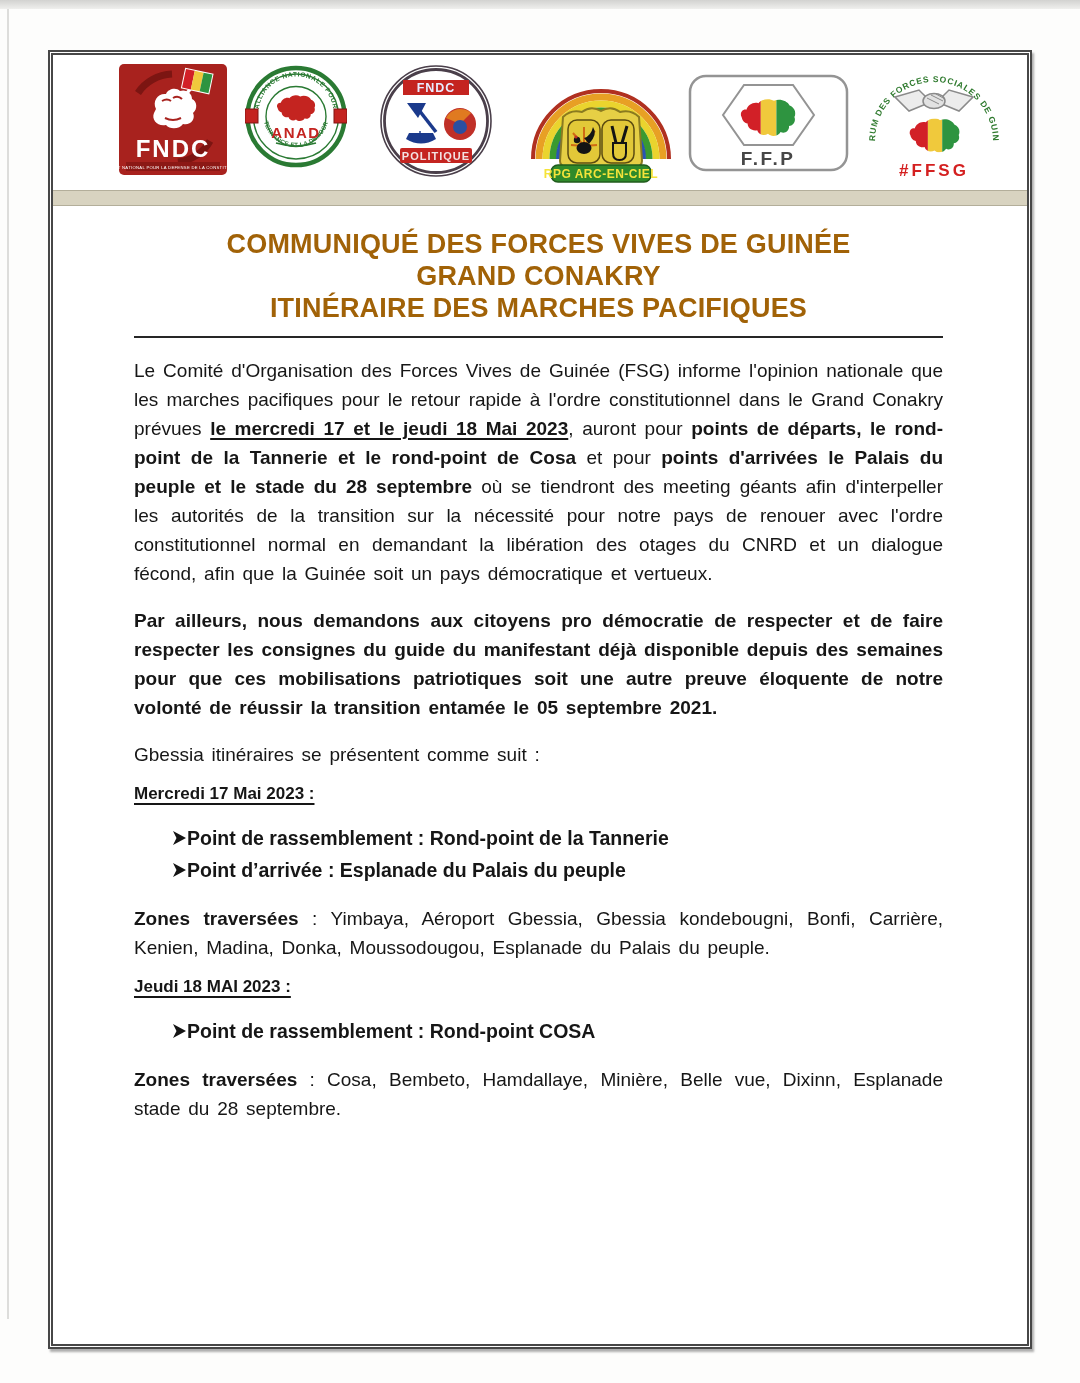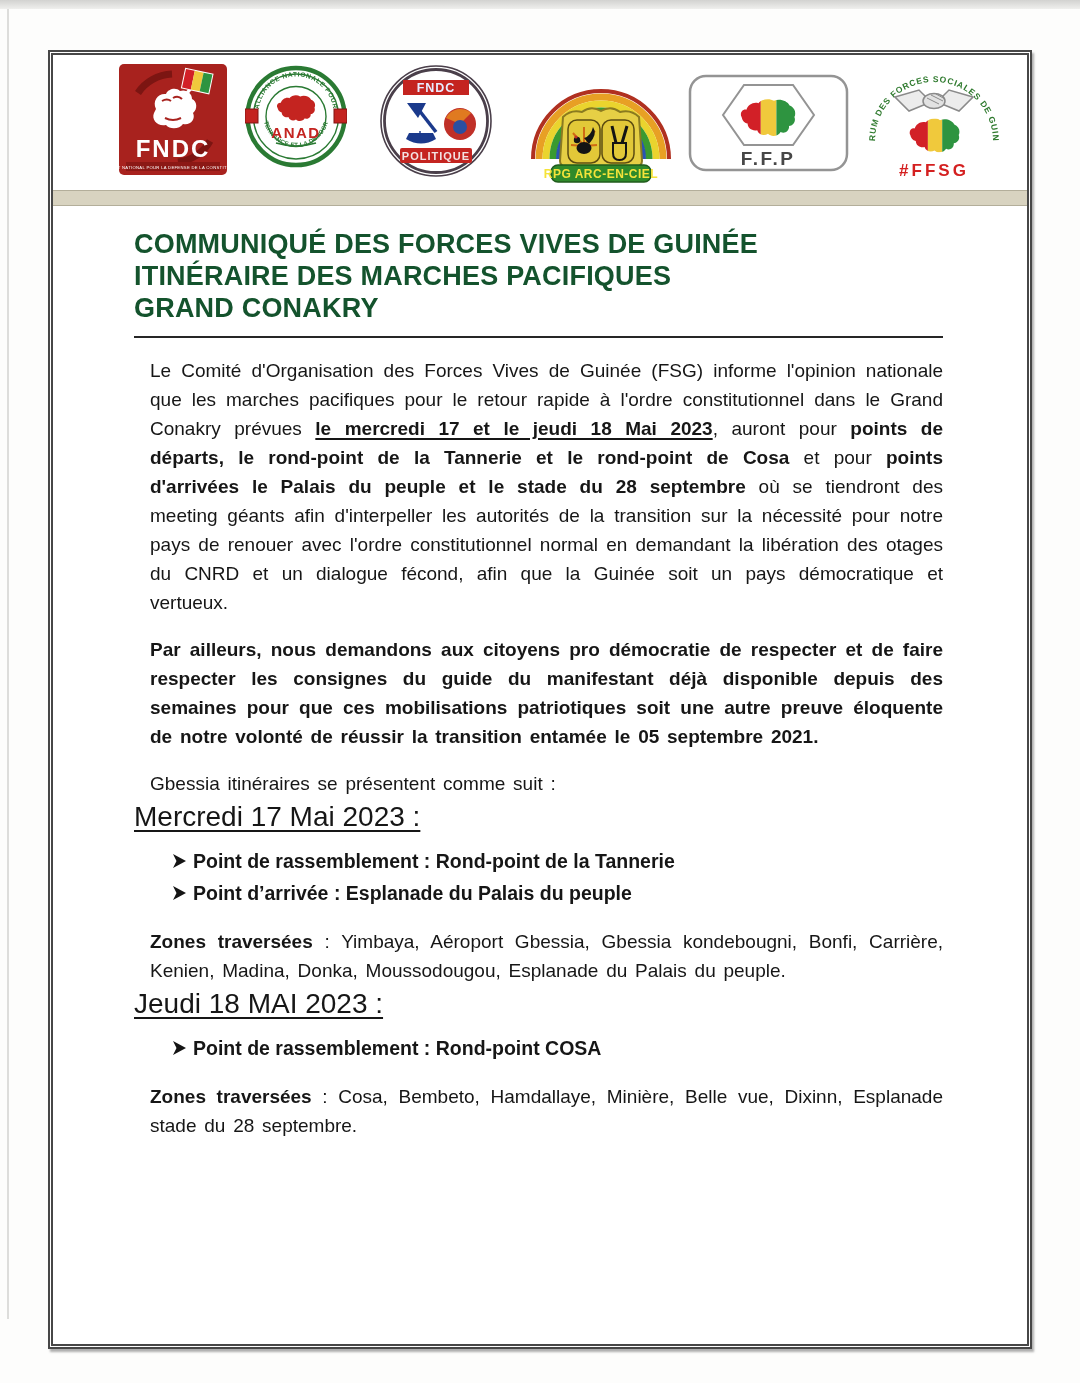--- a/index.html
+++ b/index.html
@@ -22,31 +22,31 @@
   .logo{position:absolute;}
   .logo-fndc{left:65px;top:8px;}
   .logo-anad{left:192px;top:10px;}
   .logo-fndcpol{left:325px;top:8px;}
   .logo-rpg{left:468px;top:4px;}
   .logo-ffp{left:634px;top:18px;}
   .logo-ffsg{left:806px;top:2px;}
   .divider-band{height:14px;background:#d8d3c0;
     border-top:1.5px solid #b3ae9a;border-bottom:1.5px solid #b3ae9a;}
   .doc-content{padding:20px 84px 0 81px;color:#161616;}
-  .doc-title{ text-align:left;color:#14532d;font-weight:bold;
+  .doc-title{ text-align:center;color:#a16207;font-weight:bold;
     font-size:27px;line-height:32px;letter-spacing:.2px;margin-top:2px;}
   .title-rule{border:none;border-top:2px solid #262626;margin:12px 0 0 0;}
   p.body-par{font-size:19px;line-height:29px;text-align:justify;
-    word-spacing:2.5px;margin:18px 0 0 16px;}
+    word-spacing:2.5px;margin:18px 0 0 0;}
   .b{font-weight:bold;}
   .u{text-decoration:underline;text-decoration-thickness:2px;text-underline-offset:3px;}
-  h2.date-heading{font-size:28px;line-height:29px;font-weight:normal;margin:4px 0 10px 0;
+  h2.date-heading{font-size:17px;line-height:29px;font-weight:bold;margin:10px 0 10px 0;
     text-decoration:underline;text-decoration-thickness:2px;text-underline-offset:4px;}
   ul.route-list{list-style:none;margin:14px 0 4px 0;padding:0 0 0 38px;}
-  ul.route-list li{display:flex;align-items:baseline;gap:6px;
+  ul.route-list li{display:flex;align-items:baseline;gap:0;
     font-size:19.5px;line-height:32px;font-weight:bold;}
   .arrow-ic{flex:0 0 auto;position:relative;top:1px;}
   svg text{font-family:"Liberation Sans",sans-serif;}
 </style>
 </head>
 <body>
 
 <svg width="0" height="0" style="position:absolute" aria-hidden="true">
   <defs>
     <path id="gmap" d="M6,40 C2,34 8,26 14,28 C16,20 26,14 34,17 C40,10 52,8 60,13 C70,9 82,13 86,21 C94,24 98,33 94,40 C97,47 92,55 85,55 C86,63 78,69 71,65 C67,72 56,74 50,68 C44,72 34,70 32,62 C24,64 16,59 16,51 C10,50 7,45 6,40 Z"></path>
@@ -178,22 +178,22 @@
       <text x="75" y="119" text-anchor="middle" font-size="17" font-weight="bold" fill="#d42020" letter-spacing="3">#FFSG</text>
     </svg>
   </div>
 
   <div class="divider-band"></div>
 
   <div class="doc-content">
 
     <div class="doc-title">
       <div>COMMUNIQUÉ DES FORCES VIVES DE GUINÉE</div>
+      <div>GRAND CONAKRY</div>
       <div>ITINÉRAIRE DES MARCHES PACIFIQUES</div>
-      <div>GRAND CONAKRY</div>
     </div>
     <hr class="title-rule">
 
     <p class="body-par"><span>Le Comité d'Organisation des Forces Vives de Guinée (FSG) informe l'opinion nationale que les marches pacifiques pour le retour rapide à l'ordre constitutionnel dans le Grand Conakry prévues </span><span class="b u">le mercredi 17 et le jeudi 18 Mai 2023</span><span>, auront pour </span><span class="b">points de départs, le rond-point de la Tannerie et le rond-point de Cosa</span><span> et pour </span><span class="b">points d'arrivées le Palais du peuple et le stade du 28 septembre</span><span> où se tiendront des meeting géants afin d'interpeller les autorités de la transition sur la nécessité pour notre pays de renouer avec l'ordre constitutionnel normal en demandant la libération des otages du CNRD et un dialogue fécond, afin que la Guinée soit un pays démocratique et vertueux.</span></p>
 
 
     <p class="body-par b">Par ailleurs, nous demandons aux citoyens pro démocratie de respecter et de faire respecter les consignes du guide du manifestant déjà disponible depuis des semaines pour que ces mobilisations patriotiques soit une autre preuve éloquente de notre volonté de réussir la transition entamée le 05 septembre 2021.</p>
 
     <p class="body-par">Gbessia itinéraires se présentent comme suit :</p>
 

